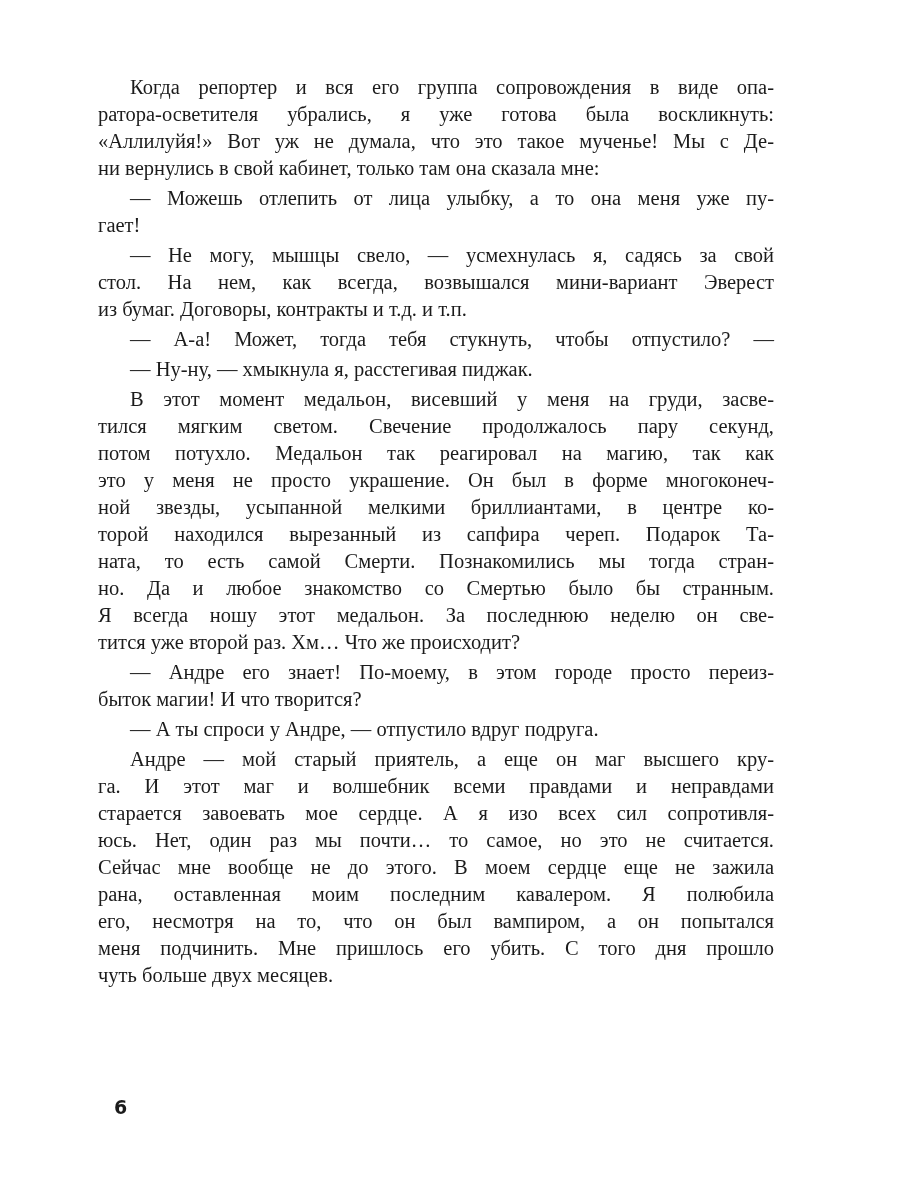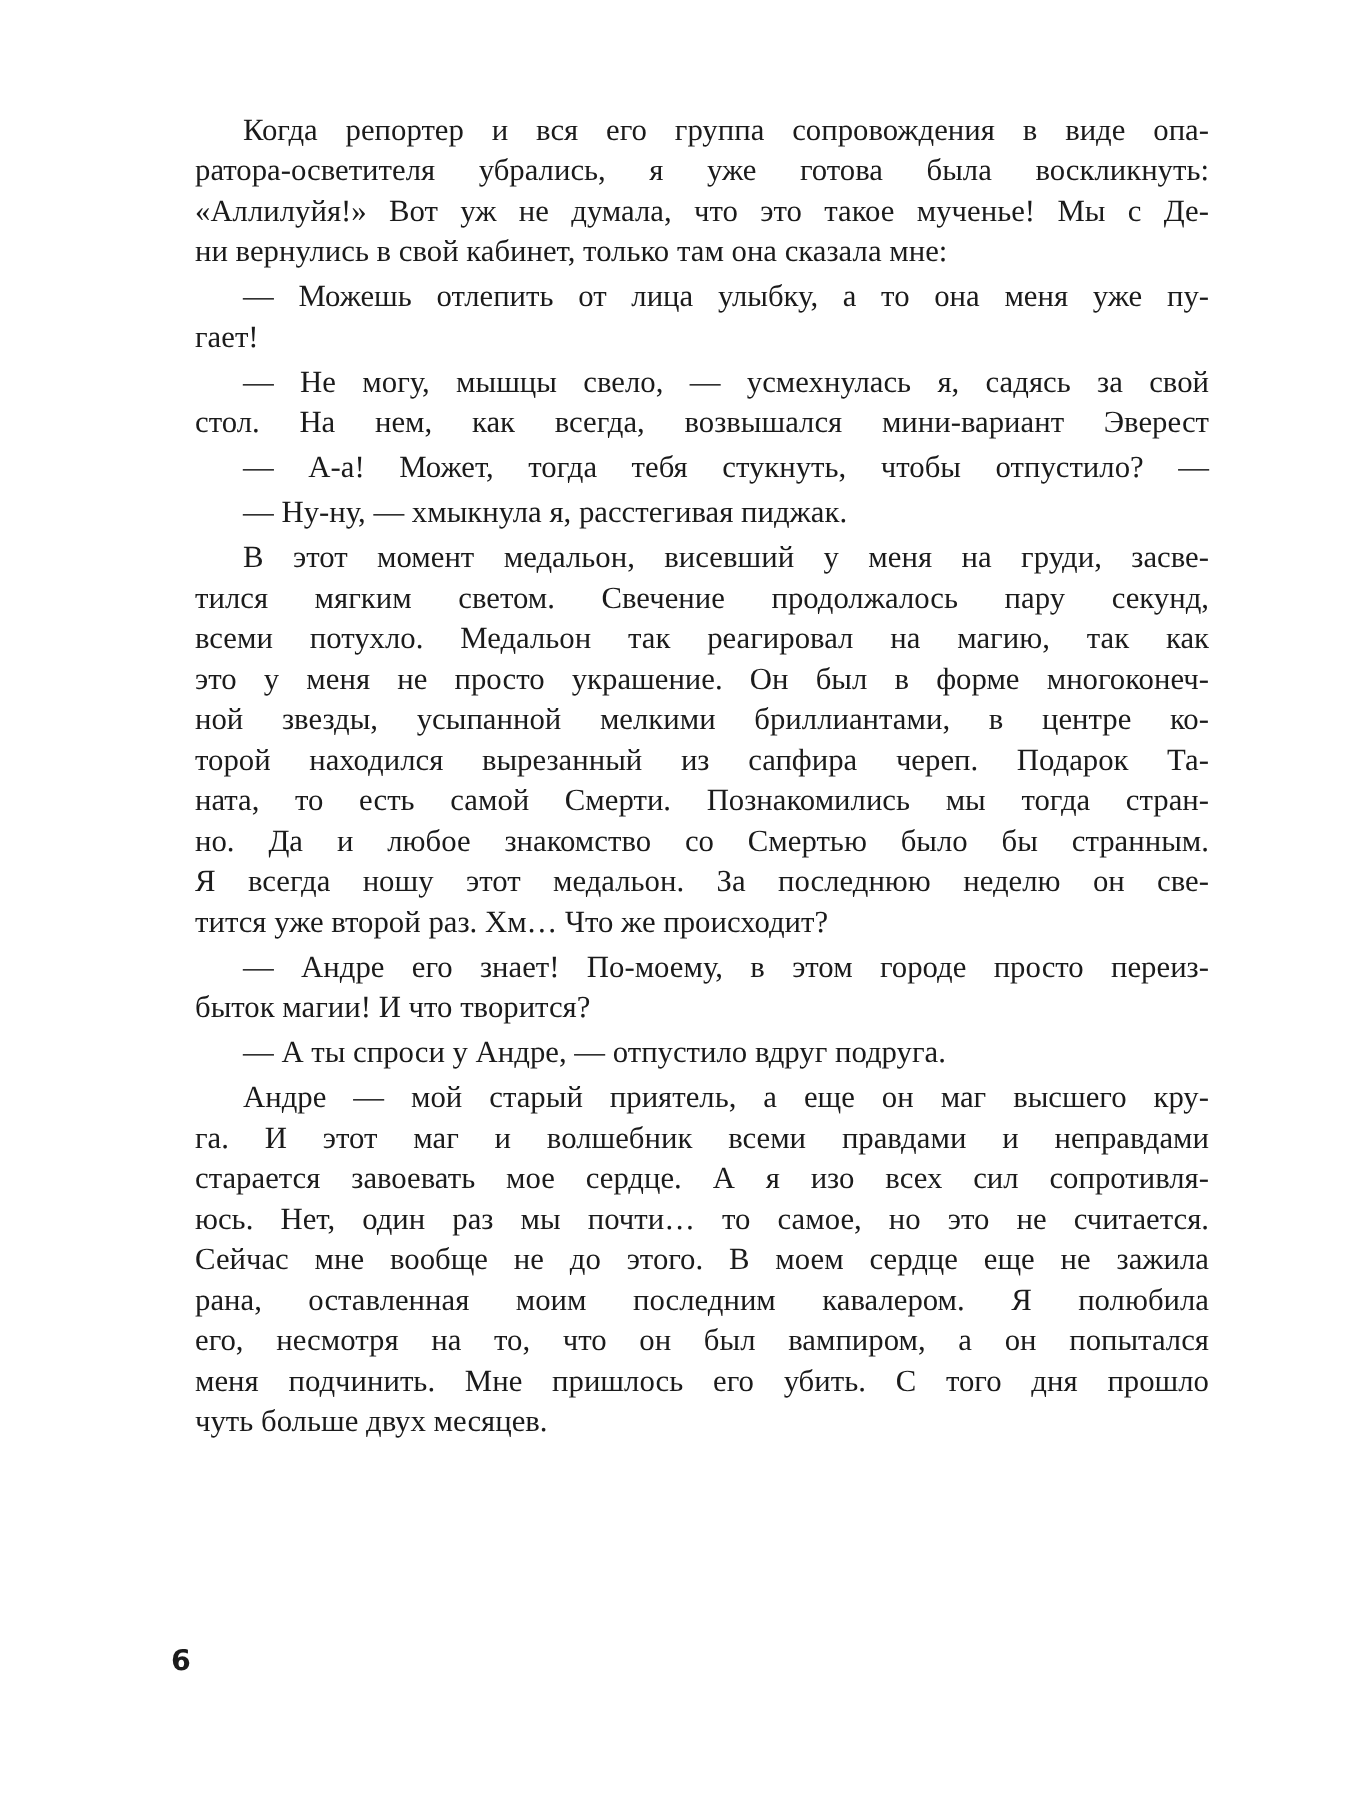--- a/index.html
+++ b/index.html
@@ -11,21 +11,21 @@
     position: relative;
     width: 900px;
     height: 1200px;
     background: #ffffff;
     color: #1b1b1b;
     font-family: "Liberation Serif", "DejaVu Serif", serif;
     overflow: hidden;
   }
   .text-block {
     position: absolute;
-    left: 130px;
+    left: 98px;
     top: 74px;
     width: 676px;
     font-size: 20.5px;
     line-height: 27px;
   }
   .para {
     margin: 0 0 3px 0;
   }
   .line {
     text-align: justify;
@@ -58,31 +58,32 @@
         <div class="line">«Аллилуйя!» Вот уж не думала, что это такое мученье! Мы с Де-</div>
         <div class="line last">ни вернулись в свой кабинет, только там она сказала мне:</div>
       </div>
       <div class="para">
         <div class="line first">— Можешь отлепить от лица улыбку, а то она меня уже пу-</div>
         <div class="line last">гает!</div>
       </div>
       <div class="para">
         <div class="line first">— Не могу, мышцы свело, — усмехнулась я, садясь за свой</div>
         <div class="line">стол. На нем, как всегда, возвышался мини-вариант Эверест</div>
+        <div class="line last">из бумаг. Договоры, контракты и т.д. и т.п.</div>
       </div>
       <div class="para">
         <div class="line first">— А-а! Может, тогда тебя стукнуть, чтобы отпустило? —</div>
       </div>
       <div class="para">
         <div class="line first last">— Ну-ну, — хмыкнула я, расстегивая пиджак.</div>
       </div>
       <div class="para">
         <div class="line first">В этот момент медальон, висевший у меня на груди, засве-</div>
         <div class="line">тился мягким светом. Свечение продолжалось пару секунд,</div>
-        <div class="line">всеми потухло. Медальон так реагировал на магию, так как</div>
+        <div class="line">потом потухло. Медальон так реагировал на магию, так как</div>
         <div class="line">это у меня не просто украшение. Он был в форме многоконеч-</div>
         <div class="line">ной звезды, усыпанной мелкими бриллиантами, в центре ко-</div>
         <div class="line">торой находился вырезанный из сапфира череп. Подарок Та-</div>
         <div class="line">ната, то есть самой Смерти. Познакомились мы тогда стран-</div>
         <div class="line">но. Да и любое знакомство со Смертью было бы странным.</div>
         <div class="line">Я всегда ношу этот медальон. За последнюю неделю он све-</div>
         <div class="line last">тится уже второй раз. Хм… Что же происходит?</div>
       </div>
       <div class="para">
         <div class="line first">— Андре его знает! По-моему, в этом городе просто переиз-</div>

